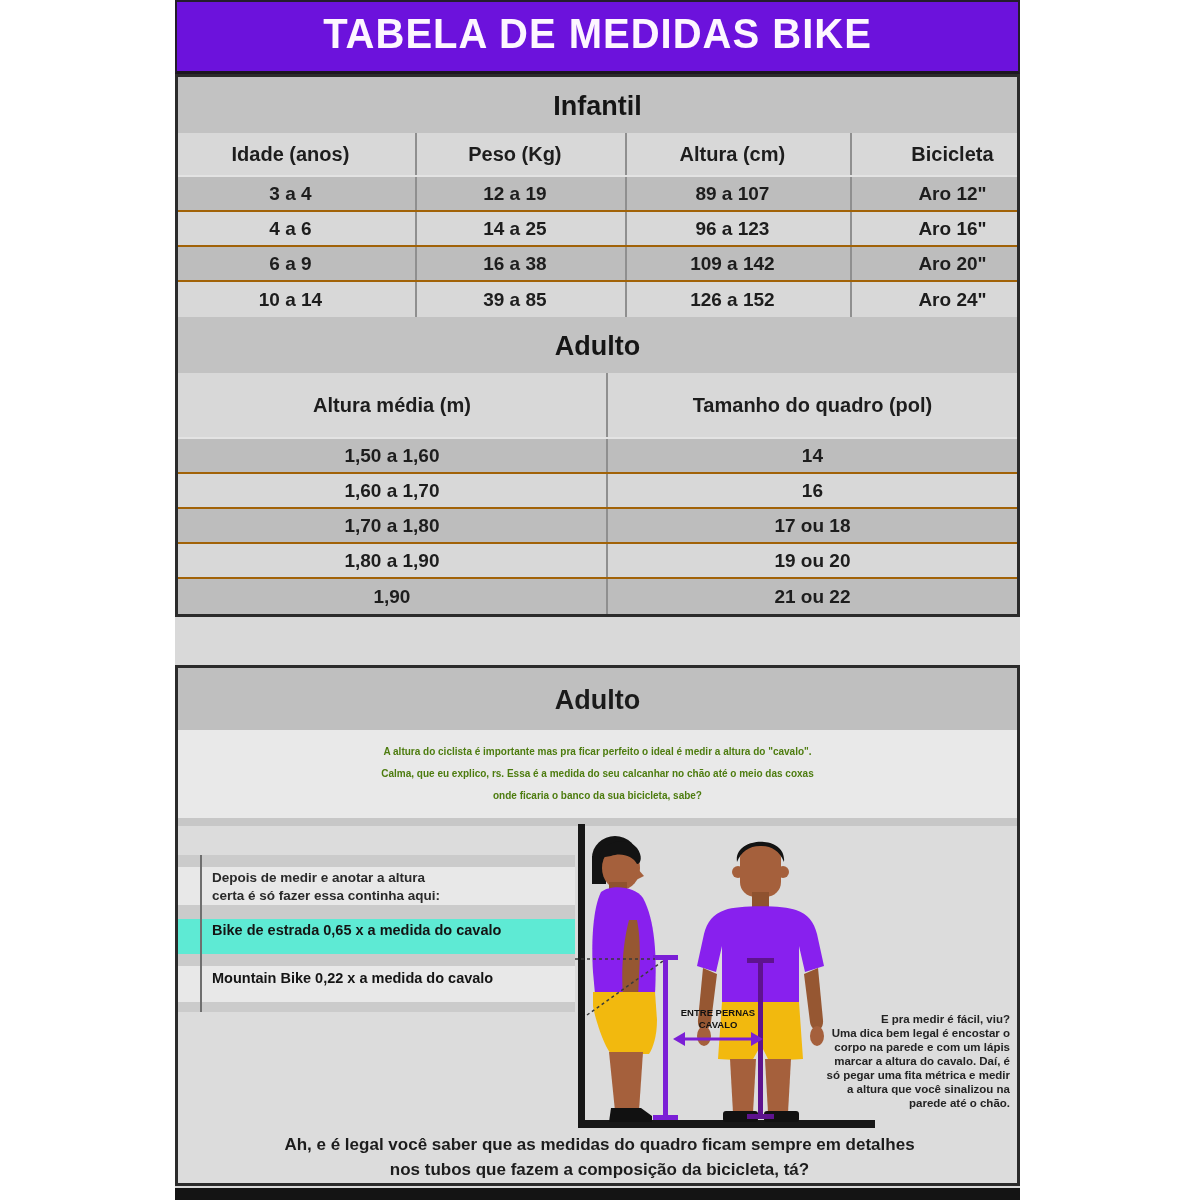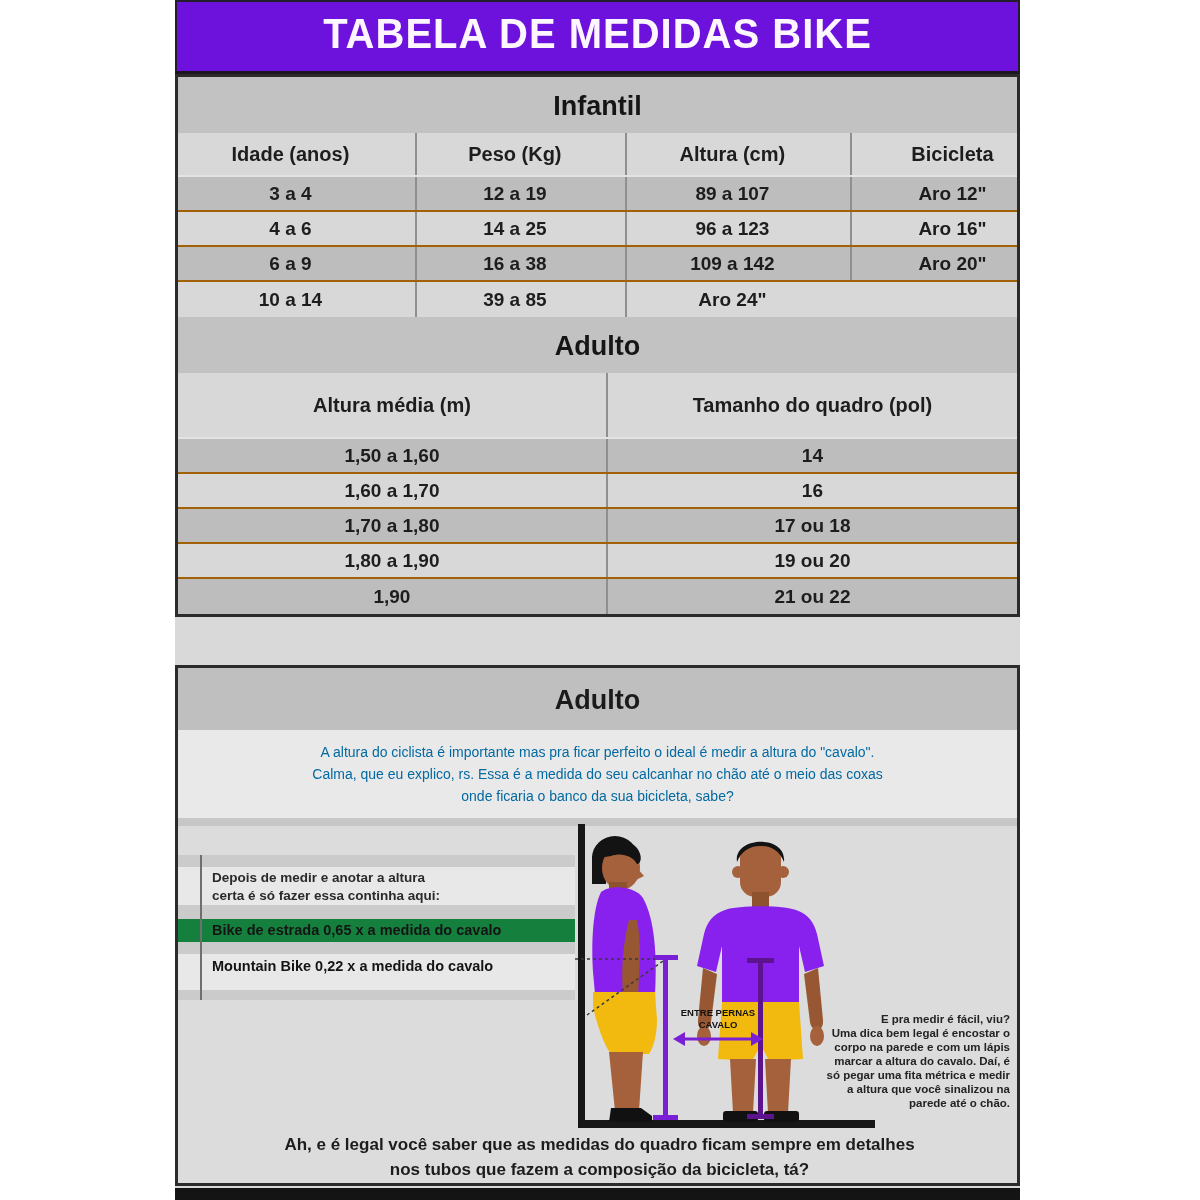--- a/index.html
+++ b/index.html
@@ -30,29 +30,29 @@
   .rows .row { border-bottom:2px solid #a16207; }
   .rows .row:last-child { border-bottom:none; }
   .cell { display:flex; align-items:center; justify-content:center; font-size:19px; font-weight:600; color:#1d1d1d; }
   .grid4 .cell + .cell, .grid2 .cell + .cell { border-left:2px solid #8f8f8f; }
 
   
   .gap { height:48px; }
   .gbox { position:relative; border:3px solid #2b2b2b; background:#dcdcdc; height:521px; }
   .gband { height:62px; line-height:64px; background:#bfbfbf; text-align:center; font-weight:800; font-size:27px; }
   .gpara { height:88px; background:#e9e9e9; text-align:center; padding-top:11px; }
-  .gpara div { font-size:14px; font-weight:400; line-height:22px; color:#0369a1; }
+  .gpara div { font-size:10px; font-weight:700; line-height:22px; color:#4d7c0f; }
   .darkstripe { height:8px; background:#c7c7c7; }
   .spacer { height:29px; }
   .leftpanel { position:relative; width:397px; }
   .leftpanel .vline { position:absolute; left:22px; top:0; bottom:0; width:2px; background:#6f6f6f; }
   .lp-dark { height:12px; background:#cbcbcb; }
   .lp-dark.thin { height:10px; }
   .lp-note { height:38px; background:#e8e8e8; padding-left:34px; font-size:13.5px; font-weight:600; line-height:18px; padding-top:2px; color:#2a2a2a; }
-  .lp-formula { height:23px; background:#15803d; padding-left:34px; font-size:14.5px; font-weight:800; line-height:23px; color:#141414; }
+  .lp-formula { height:35px; background:#5eead4; padding-left:34px; font-size:14.5px; font-weight:800; line-height:23px; color:#141414; }
   .lp-formula.f2 { background:#e8e8e8; height:36px; line-height:24px; }
 
   .diagram { position:absolute; left:397px; top:150px; width:300px; height:315px; }
   .tip { position:absolute; left:640px; top:344px; width:192px; font-size:11.5px; font-weight:600; line-height:14px; color:#232323;text-align:right; }
   .gfooter { position:absolute; left:4px; right:0; top:464px; text-align:center; font-size:17px; font-weight:600; line-height:25px; color:#1c1c1c; }
 
   .blackbar { height:12px; background:#141414; margin-top:2px; }
 </style>
 </head>
 <body>
@@ -92,20 +92,21 @@
           </div>
           <div class="grid4 row">
             <div class="cell">6 a 9</div>
             <div class="cell">16 a 38</div>
             <div class="cell">109 a 142</div>
             <div class="cell">Aro 20"</div>
           </div>
           <div class="grid4 row">
             <div class="cell">10 a 14</div>
             <div class="cell">39 a 85</div>
+            <div class="cell">126 a 152</div>
             <div class="cell">Aro 24"</div>
           </div>
         </div>
 
         <div class="band b2">Adulto</div>
 
         <div class="grid2 thead t2-head">
           <div class="cell">Altura média (m)</div>
           <div class="cell">Tamanho do quadro (pol)</div>
         </div>

